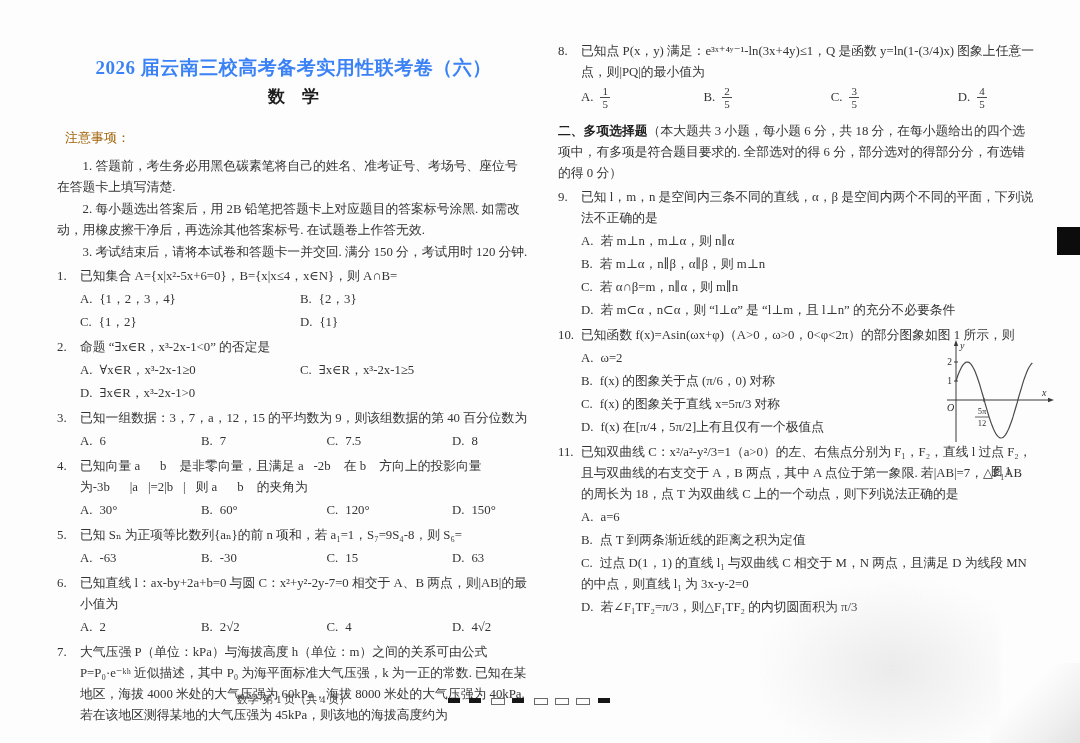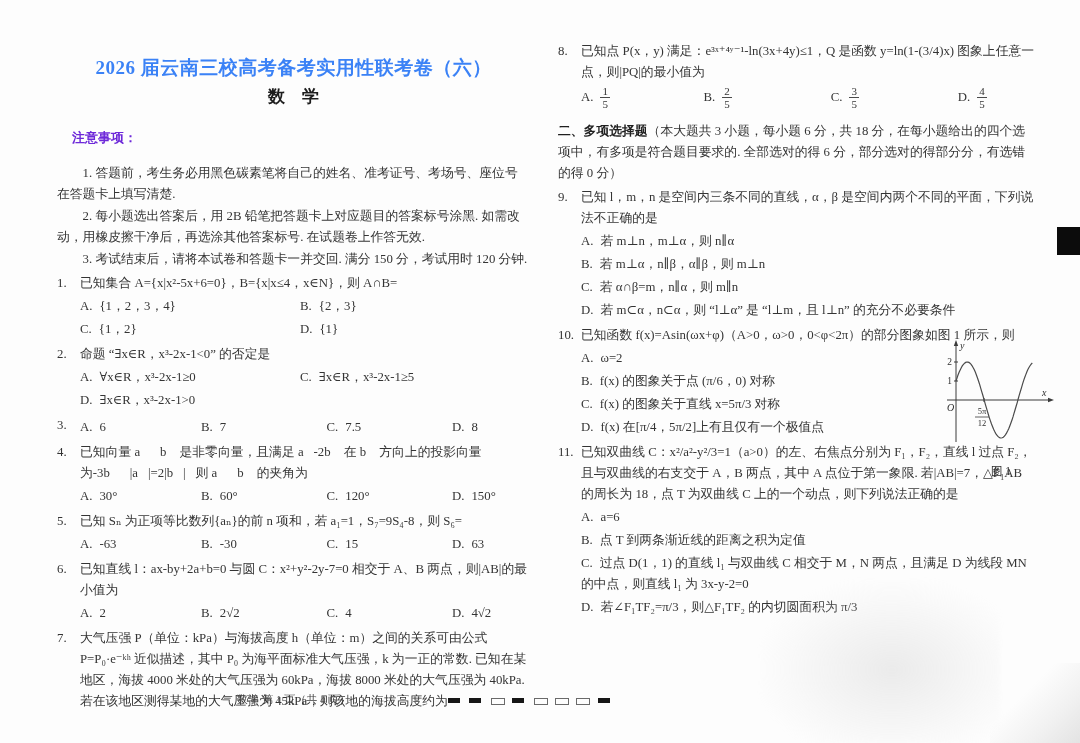--- a/index.html
+++ b/index.html
@@ -9,21 +9,21 @@
     font-family:"Liberation Serif","DejaVu Serif",serif;
     color:#343434;
   }
   .page{position:absolute;inset:0;background:#fdfdfd;}
   .col{position:absolute;font-size:12.8px;line-height:21px;}
   .col.left{left:57px;top:50px;width:473px;}
   .col.right{left:558px;top:38px;width:479px;}
   h1.title{font-size:19px;line-height:24px;margin:6px 0 0;text-align:center;color:#3b82f6;font-weight:bold;letter-spacing:.5px;}
   h2.subject{font-size:17px;margin:6px 0 0;text-align:center;color:#1d1d1d;font-weight:bold;}
   .notice{margin-top:20px;}
-  .notice-h{margin:15px;font-weight:bold;color:#6d28d9;font-size:13px;}
+  .notice-h{margin:8px;font-weight:normal;color:#a16207;font-size:13px;}
   .notice p.item{margin:1px 0;text-indent:2em;}
   p.sec{margin:10px 0 3px;}
   p.sec b{color:#1f1f1f;}
   .question{display:flex;margin:3px 0 2px;}
   .qnum{flex:0 0 23px;color:#333;}
   .qbody{flex:1;min-width:0;}
   .opts{display:grid;margin-top:1px;column-gap:4px;}
   .opts.g2{grid-template-columns:48% 50%;}
   .opts.g4{grid-template-columns:26% 27% 27% 18%;}
   .opts.lines{grid-template-columns:100%;}
@@ -75,21 +75,21 @@
         <div class="question">
           <span class="qnum">2.</span>
           <div class="qbody"><span class="qtext">命题 “∃x∈R，x³-2x-1&lt;0” 的否定是</span><div class="opts g2">
               <span class="option"><span class="olabel">A.</span><span class="otext">∀x∈R，x³-2x-1≥0</span></span>
               <span class="option"><span class="olabel">C.</span><span class="otext">∃x∈R，x³-2x-1≥5</span></span>
               <span class="option"><span class="olabel">D.</span><span class="otext">∃x∈R，x³-2x-1&gt;0</span></span>
             </div></div>
         </div>
         <div class="question">
           <span class="qnum">3.</span>
-          <div class="qbody"><div class="opts g4">
+          <div class="qbody"><span class="qtext">已知一组数据：3，7，a，12，15 的平均数为 9，则该组数据的第 40 百分位数为</span><div class="opts g4">
               <span class="option"><span class="olabel">A.</span><span class="otext">6</span></span>
               <span class="option"><span class="olabel">B.</span><span class="otext">7</span></span>
               <span class="option"><span class="olabel">C.</span><span class="otext">7.5</span></span>
               <span class="option"><span class="olabel">D.</span><span class="otext">8</span></span>
             </div></div>
         </div>
         <div class="question">
           <span class="qnum">4.</span>
           <div class="qbody"><span class="qtext">已知向量 a⃗，b⃗ 是非零向量，且满足 a⃗-2b⃗ 在 b⃗ 方向上的投影向量为-3b⃗，|a⃗|=2|b⃗|，则 a⃗，b⃗ 的夹角为</span><div class="opts g4">
               <span class="option"><span class="olabel">A.</span><span class="otext">30°</span></span>

